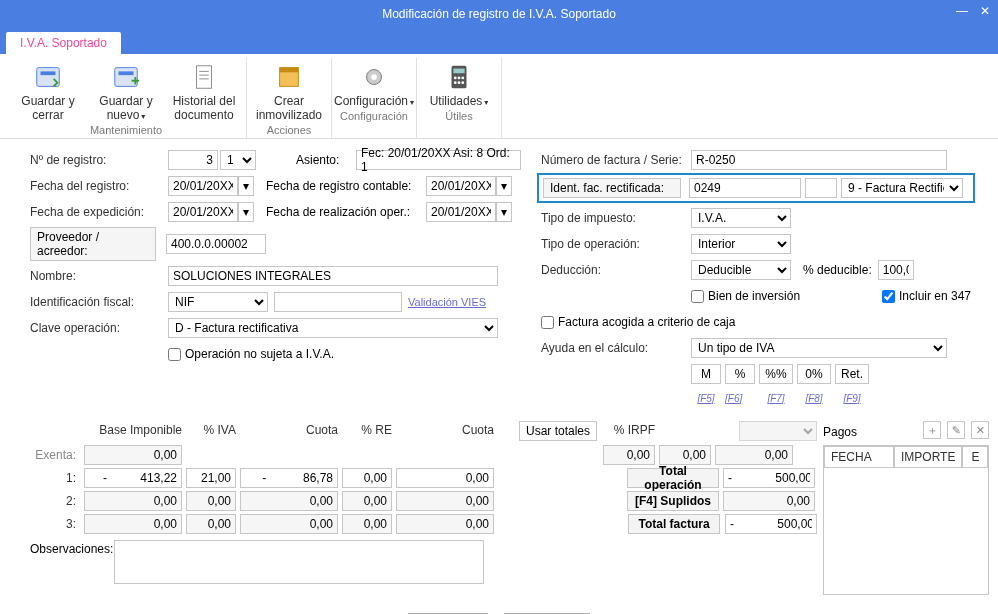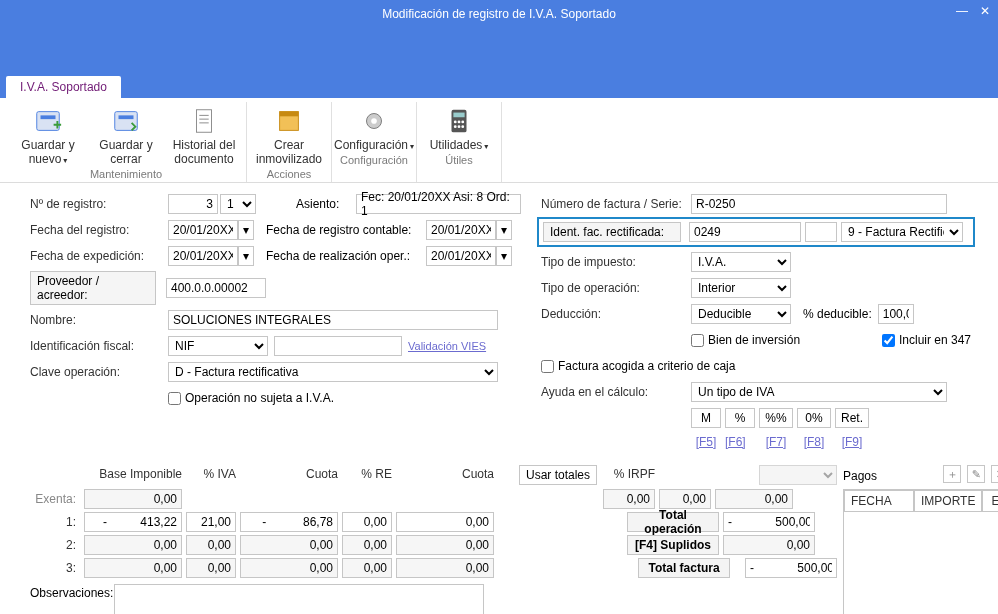--- a/index.html
+++ b/index.html
@@ -1,21 +1,21 @@
 <!DOCTYPE html>
 <html><head>
 <meta charset="utf-8">
 <style>
 * { box-sizing: border-box; font-family: "Segoe UI", Tahoma, sans-serif; font-size: 12px; }
 body { margin: 0; background: #fff; width: 998px; height: 614px; overflow: hidden; }
 .title-bar { background: #4a7ee0; color: #ffffff; height: 28px; display: flex; align-items: center; justify-content: center; position: relative; }
 .title-bar .controls { position: absolute; right: 8px; top: 4px; display: flex; gap: 12px; font-size: 14px; }
 .title-bar .controls span { cursor: pointer; }
 .tab-strip { background: #4a7ee0; padding: 4px 6px 0 6px; }
-.tab { background: #fff; display: inline-block; padding: 4px 14px; border-radius: 2px 2px 0 0; color: #701a75; margin-top: 44px; }
+.tab { background: #fff; display: inline-block; padding: 4px 14px; border-radius: 2px 2px 0 0; color: #ec4899; }
 .ribbon { background: #fff; border-bottom: 1px solid #dcdcdc; display: flex; padding: 4px 6px 0 6px; }
 .ribbon-group { display: flex; flex-direction: column; align-items: center; border-right: 1px solid #e0e0e0; padding: 2px 8px 2px 8px; }
 .ribbon-items { display: flex; gap: 10px; }
 .ribbon-item { display: flex; flex-direction: column; align-items: center; justify-content: flex-start; width: 68px; text-align: center; cursor: pointer; color: #333; padding-top:2px;}
 .ribbon-item svg { width: 30px; height: 30px; margin-bottom: 2px; }
 .ribbon-group-label { color: #7a7a7a; font-size: 11px; margin-top: 2px; }
 .dropdown-caret { font-size: 8px; margin-left: 2px; }
 .form-area { padding: 10px 12px 4px 30px; display: flex; gap: 20px; }
 .col { flex: 1; }
 .row { display: flex; align-items: center; margin-bottom: 4px; min-height: 22px; }
@@ -23,21 +23,21 @@
 .inp { border: 1px solid #c6c6c6; background: #fff; height: 20px; padding: 1px 4px; }
 .inp:read-only { background:#fff;}
 .inp.right { text-align: right; }
 .sel { border: 1px solid #c6c6c6; background: #fff; height: 20px; padding: 0 2px; }
 .btnfield { border: 1px solid #c6c6c6; background: #f5f5f5; padding: 2px 6px; }
 .btnlike { border: 1px solid #c6c6c6; background: #fff; display:inline-flex; align-items:center; justify-content:center; height:20px;}
 .highlight-box { border: 2px solid #1f88c9; padding: 2px 4px; margin: -2px -4px 4px -4px; }
 .chk { display: inline-flex; align-items: center; gap: 4px; }
 .chk input { margin:0; width:13px; height:13px;}
 .linkish { color: #6b6bcf; text-decoration: underline; font-size: 11px; }
-.small-link { color: #6b6bcf; text-decoration: underline; font-size: 12px; }
+.small-link { color: #6b6bcf; text-decoration: underline; font-size: 10px; font-style: italic; }
 .grid-section { padding: 4px 12px 4px 30px; display: flex; gap: 6px; align-items:flex-start;}
 .grid-left { flex: 0 0 560px; }
 .grid-mid { flex: 0 0 210px; }
 .grid-right { flex: 1; }
 .hdr-row { display: flex; gap: 4px; align-items: center; }
 .hdr { text-align: right; color: #333; padding-bottom: 2px; }
 .cell { border: 1px solid #c6c6c6; background: #f6f6f6; height: 20px; padding: 1px 4px; text-align: right; }
 .cell.white { background: #fff; }
 .rowlbl { width: 50px; text-align: right; padding-right: 4px; color: #333; }
 .totals-label-btn { border:1px solid #c6c6c6; background:#f4f4f4; text-align:center; padding:2px 4px; height:20px; display:flex; align-items:center; justify-content:center;font-weight:bold;}
@@ -65,31 +65,31 @@
   <div class="tab">I.V.A. Soportado</div>
 </div>
 
 <div class="ribbon">
   <div class="ribbon-group">
     <div class="ribbon-items">
       <div class="ribbon-item">
         <svg viewBox="0 0 32 32">
             <rect x="4" y="6" width="24" height="20" rx="2" fill="#d9e2f3" stroke="#4a7ee0"></rect>
             <rect x="8" y="10" width="16" height="4" fill="#4a7ee0"></rect>
-            <path d="M22 20 h8 M26 16 v8" stroke="#3a9b3a" stroke-width="2"></path>
-          </svg>
-        <span><span>Guardar y nuevo</span><span class="dropdown-caret">▾</span></span>
+            <path d="M22 18 l4 4 l-4 4" stroke="#3a9b3a" stroke-width="2" fill="none"></path>
+          </svg>
+        <span>Guardar y cerrar</span>
       </div>
       <div class="ribbon-item">
         <svg viewBox="0 0 32 32">
             <rect x="4" y="6" width="24" height="20" rx="2" fill="#d9e2f3" stroke="#4a7ee0"></rect>
             <rect x="8" y="10" width="16" height="4" fill="#4a7ee0"></rect>
-            <path d="M22 18 l4 4 l-4 4" stroke="#3a9b3a" stroke-width="2" fill="none"></path>
-          </svg>
-        <span>Guardar y cerrar</span>
+            <path d="M22 20 h8 M26 16 v8" stroke="#3a9b3a" stroke-width="2"></path>
+          </svg>
+        <span><span>Guardar y nuevo</span><span class="dropdown-caret">▾</span></span>
       </div>
       <div class="ribbon-item">
         <svg viewBox="0 0 32 32">
             <rect x="8" y="4" width="16" height="24" fill="#fff" stroke="#888"></rect>
             <line x1="11" y1="10" x2="21" y2="10" stroke="#888"></line>
             <line x1="11" y1="14" x2="21" y2="14" stroke="#888"></line>
             <line x1="11" y1="18" x2="21" y2="18" stroke="#888"></line>
           </svg>
         <span>Historial del documento</span>
       </div>
@@ -325,21 +325,21 @@
     <div class="hdr-row" style="margin-top:3px;gap:4px">
       <span style="width:20px"></span>
       <div class="totals-label-btn" style="width:92px">Total operación</div>
       <input class="cell white" style="width: 92px;" value="-             500,00">
     </div>
     <div class="hdr-row" style="margin-top:3px;gap:4px">
       <span style="width:20px"></span>
       <div class="totals-label-btn" style="width:92px;cursor:pointer">[F4] Suplidos</div>
       <input class="cell" style="width: 92px;" value="0,00">
     </div>
-    <div class="hdr-row" style="margin-top:3px;gap:15px">
+    <div class="hdr-row" style="margin-top:3px;gap:5px">
       <span style="width:20px"></span>
       <div class="totals-label-btn" style="width:92px">Total factura</div>
       <input class="cell white" style="width: 92px;" value="-             500,00">
     </div>
   </div>
 
   <div class="grid-right">
     <div style="display:flex;align-items:center;margin-bottom:2px">
       <span>Pagos</span>
       <span style="flex:1"></span>

